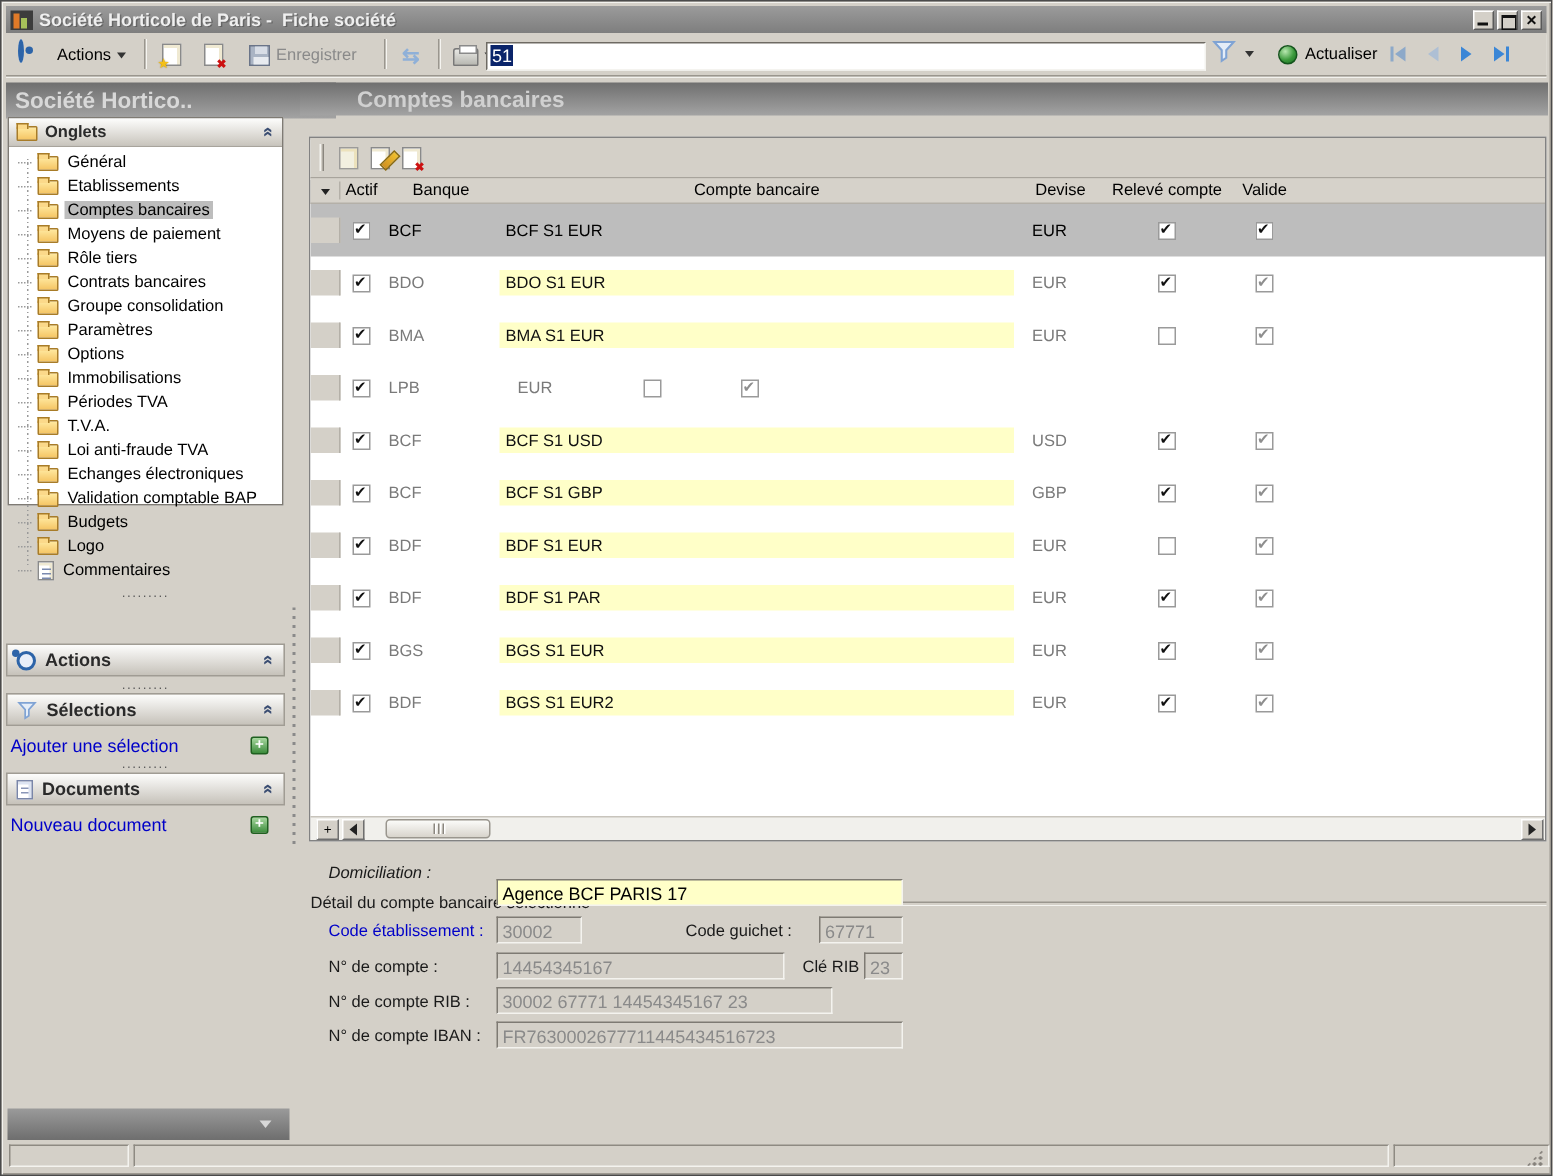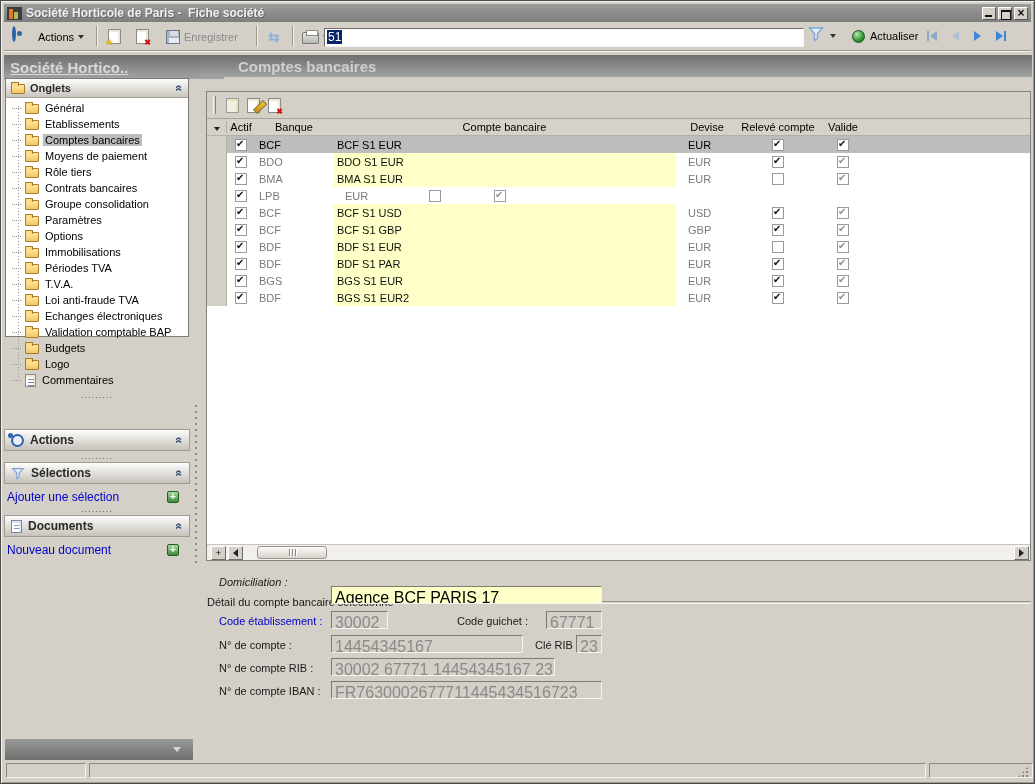--- a/index.html
+++ b/index.html
@@ -50,21 +50,21 @@
   .search-sel { background:#0a246a; color:#fff; padding:0 1px; }
   .funnel-ic { width:16px; height:16px; }
   .nav-ic { width:16px; height:16px; }
   .globe-ic { width:13px; height:13px; border-radius:50%; border:1px solid #14541c; margin-top:1px;
               background:radial-gradient(circle at 35% 30%, #b8e8b0, #3c9a3c 55%, #176a20); }
   .act-label { font-size:11px; color:#000; }
 
   
   .sidebar-hdr { position:absolute; left:3px; top:54px; width:220px; height:22px;
                  background:linear-gradient(#6f6f6f,#a3a3a3); color:#d8d8d8; font-weight:bold; font-size:15px;
-                 display:flex; align-items:center; padding:12px 6px;text-decoration:underline; }
+                 display:flex; align-items:center; padding:12px 6px; }
   .collapse-left { margin-left:auto; color:#e0e0e0; font-size:13px; font-weight:bold; cursor:default; }
   .onglets-panel { position:absolute; left:4px; top:77px; width:184px; height:259px; background:#fff;
                    border:1px solid #7f7b74; }
   .sec-hdr { height:19px; background:linear-gradient(#fdfdfc,#c9c5bd); border-bottom:1px solid #a8a49c;
              display:flex; align-items:center; gap:5px; padding:0 5px; font-weight:bold; color:#2a2a2a; }
   .chev-up, .chev-dn { margin-left:auto; color:#3a4d72; font-weight:bold; font-size:12px; display:inline-block; }
   .chev-up { transform:rotate(90deg); }
   .chev-dn { transform:rotate(-90deg); }
   .folder { width:14px; height:10px; background:linear-gradient(#ffe9a0,#f5c564); border:1px solid #a87c28; border-radius:1px; position:relative; flex:none; margin-top:2px; }
   .folder::before { content:""; position:absolute; left:-1px; top:-3px; width:6px; height:3px; background:#fbd98a; border:1px solid #a87c28; border-bottom:none; }
@@ -111,21 +111,21 @@
   .thead .hc { text-align:center; overflow:hidden; white-space:nowrap; }
   .hc-ind { width:20px; border-right:1px solid #b4b0a8; text-align:center; }
   .hc-ind .caret { border-top-color:#222; margin-top:2px; }
   .c-actif { width:28px; }
   .c-banque { width:78px; }
   .c-compte { width:343px; }
   .c-devise { width:62px; }
   .c-releve { width:80px; }
   .c-valide { width:50px; }
   .tbody { flex:1; overflow:hidden; position:relative; background:#fff; }
-  .trow { height:17px; display:flex; align-items:center; font-size:11px; }
+  .trow { height:35px; display:flex; align-items:center; font-size:11px; }
   .trow .cell { height:17px; display:flex; align-items:center; }
   .trow .ind { width:20px; background:#d4d0c8; border-right:1px solid #b4b0a8; }
   .trow .c-actif { justify-content:center; }
   .trow .c-banque { padding-left:4px; color:#7a7a7a; }
   .trow .c-compte { padding-left:4px; background:#ffffc8; color:#101010; }
   .trow .c-devise { padding-left:12px; color:#7a7a7a; }
   .trow .c-releve, .trow .c-valide { justify-content:center; }
   .trow.sel { background:#bdbdbd; }
   .trow.sel .c-compte { background:#bdbdbd; }
   .trow.sel .c-banque, .trow.sel .c-devise, .trow.sel .c-compte { color:#000; }
@@ -140,21 +140,21 @@
   .sthumb { width:70px; height:13px; margin-left:14px; background:linear-gradient(#fbfbf9,#d8d4cc); border:1px solid #9a968e; border-radius:3px;
             display:flex; align-items:center; justify-content:center; gap:2px; }
   .sthumb i { width:1px; height:7px; background:#8a867e; box-shadow:1px 0 0 #fff; }
   .sbtn.right-end { position:absolute; right:1px; }
   .plusbox { margin:0 2px 0 4px; }
 
   
   .fld-label { position:absolute; color:#1a1a1a; }
   .fld-label.blue { color:#0000c8; }
   .fld { position:absolute; height:18px; border:1px solid; border-color:#7e7a73 #f4f3ef #f4f3ef #7e7a73;
-         background:#d4d0c8; color:#8a8a8a; padding:2px 3px; font-size:16px; white-space:nowrap; overflow:hidden; }
+         background:#d4d0c8; color:#8a8a8a; padding:2px 3px; font-size:12px; white-space:nowrap; overflow:hidden; }
   .fld.editable { background:#ffffc8; color:#000; }
 
   
   .statusbar { position:absolute; left:3px; right:3px; bottom:3px; height:19px; background:#d4d0c8; }
   .scell { position:absolute; top:2px; height:15px; border:1px solid; border-color:#8e8a82 #f4f3ef #f4f3ef #8e8a82; }
   .resize-grip { position:absolute; right:2px; bottom:2px; width:12px; height:12px;
                  background-image:radial-gradient(#84807a 1px, transparent 1.3px); background-size:4px 4px;
                  clip-path:polygon(100% 0, 100% 100%, 0 100%); }
 </style>
 </head>

